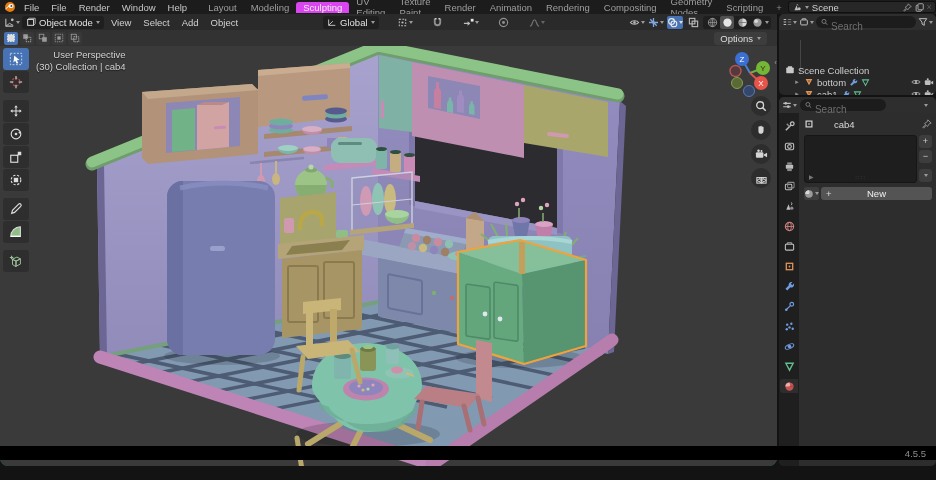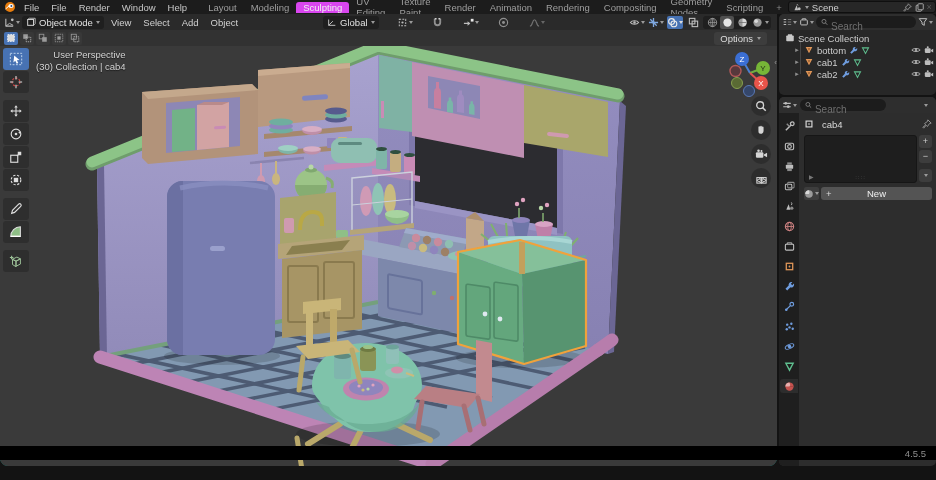--- a/index.html
+++ b/index.html
@@ -52,33 +52,33 @@
   .selmode { width:14px; height:13px; border-radius:2px; background:#383838; display:flex; align-items:center; justify-content:center; }
   .selmode.active { background:#4772b3; }
 
   
   .right-col { position:absolute; left:779px; top:0; width:157px; height:452px; }
   .outliner { position:absolute; left:0; top:0; width:157px; height:81px; background:#272727; border-radius:5px; overflow:hidden; }
   .outliner-header { height:16px; background:#2e2e2e; display:flex; align-items:center; padding:0 3px; gap:2px; }
   .search { flex:1; display:flex; align-items:center; gap:3px; background:#1c1c1c; border-radius:7px; height:12px; padding:0 5px; }
   .search input { border:0; outline:0; background:transparent; color:#cfcfcf; width:100%; font-size:10px; font-family:"Liberation Sans",sans-serif;margin-top:8px; }
   .search input::placeholder { color:#6f6f6f; }
-  .tree { padding:2px 2px 0 2px; }
+  .tree { padding:2px 2px 0 2px;margin-top:32px; }
   .tree-row { display:flex; align-items:center; height:12px; gap:3px; color:#cdcdcd; position:relative; }
   .tree-row .grow { flex:1; }
   .tw { width:8px; text-align:center; color:#8f8f8f; font-size:7px; }
   .guide { position:absolute; left:21px; top:26px; width:1px; height:34px; background:#454545; }
 
   .props { position:absolute; left:0; top:83px; width:157px; height:369px; background:#2d2d2d; border-radius:5px; overflow:hidden; }
   .props-tabstrip { position:absolute; left:0; top:16px; width:20px; height:353px; background:#1f1f1f; display:flex; flex-direction:column; align-items:center; padding-top:6px; gap:6px; }
   .ptab { width:18px; height:14px; display:flex; align-items:center; justify-content:center; border-radius:3px 0 0 3px; }
   .ptab.active { background:#2d2d2d; }
   .props-header { position:absolute; left:0; top:0; width:157px; height:16px; background:#2e2e2e; display:flex; align-items:center; padding:0 3px; gap:3px; }
   .props-main { position:absolute; left:20px; top:16px; width:137px; height:353px; padding:4px 4px 0 5px; }
-  .breadcrumb { display:flex; align-items:center; gap:8px; height:14px; color:#dadada; }
+  .breadcrumb { display:flex; align-items:center; gap:20px; height:14px; color:#dadada; }
   .slots-wrap { display:flex; gap:2px; margin-top:4px; }
   .slots-box { flex:1; height:48px; background:#1e1e1e; border:1px solid #161616; border-radius:3px; position:relative; }
   .slots-side { display:flex; flex-direction:column; gap:2px; }
   .sq-btn { width:13px; height:13px; background:#3d3d3d; border-radius:3px; color:#cfcfcf; display:flex; align-items:center; justify-content:center; font-size:9px; line-height:9px; }
   .mat-row { display:flex; align-items:center; gap:2px; margin-top:4px; }
   .new-btn { flex:1; height:13px; background:#545454; border-radius:3px; color:#efefef; display:flex; align-items:center; justify-content:center; gap:3px; position:relative; }
   .new-btn .plus { position:absolute; left:5px; color:#dcdcdc; }
   .grip { position:absolute; bottom:2px; left:50%; transform:translateX(-50%); color:#555; font-size:6px; letter-spacing:1px; }
   .expand-tri { position:absolute; bottom:2px; left:4px; color:#777; font-size:6px; }
 

